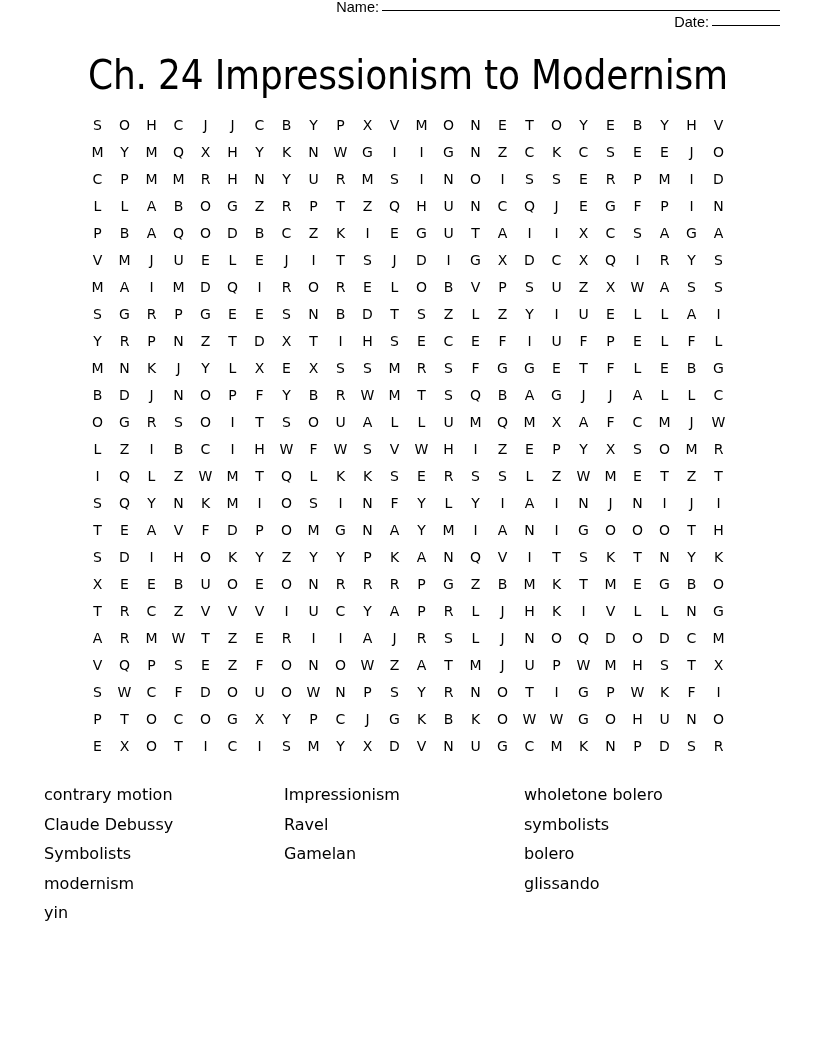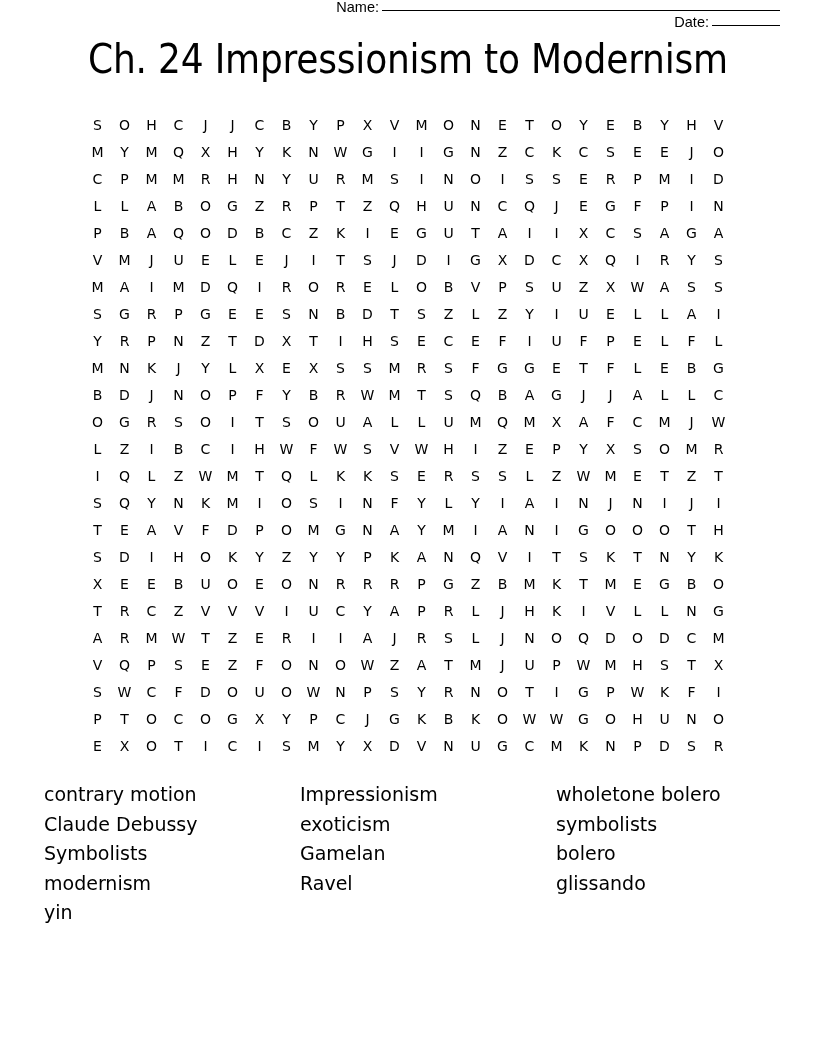--- a/index.html
+++ b/index.html
@@ -45,21 +45,21 @@
     top: -1px;
     margin-left: 3px;
   }
   .rule-name { width: 398px; }
   .rule-date { width: 68px; }
   .spacer-flex { flex: 1 1 auto; }
 
   
   .puzzle-title {
     position: absolute;
-    top: 36px;
+    top: 52px;
     left: 0;
     width: 816px;
     text-align: center;
     font-family: "DejaVu Sans Condensed", "DejaVu Sans", sans-serif;
     font-size: 40px;
     font-weight: 400;
     line-height: 1.15;
     letter-spacing: -0.2px;
     white-space: nowrap;
   }
@@ -82,23 +82,23 @@
     letter-spacing: 0;
   }
 
   
   .word-list {
     position: absolute;
     top: 780px;
     left: 44px;
     width: 740px;
     display: flex;
-    gap: 16px;
+    gap: 0;
     font-family: "DejaVu Sans", sans-serif;
-    font-size: 19px;
+    font-size: 16px;
     line-height: 29.6px;
   }
   .word-col {
     width: 240px;
     flex: 0 0 240px;
   }
   .word-col.col-3 { width: 260px; flex: 0 0 260px; }
   .word-item { white-space: nowrap; }
 </style>
 </head>
@@ -700,23 +700,22 @@
 <div class="word-list">
     <div class="word-col">
       <div class="word-item">contrary motion</div>
       <div class="word-item">Claude Debussy</div>
       <div class="word-item">Symbolists</div>
       <div class="word-item">modernism</div>
       <div class="word-item">yin</div>
     </div>
     <div class="word-col">
       <div class="word-item">Impressionism</div>
-      <div class="word-item">exoticism</div>
+      <div class="word-item">Ravel</div>
       <div class="word-item">Gamelan</div>
-      <div class="word-item">Ravel</div>
     </div>
     <div class="word-col col-3">
       <div class="word-item">wholetone bolero</div>
       <div class="word-item">symbolists</div>
       <div class="word-item">bolero</div>
       <div class="word-item">glissando</div>
     </div>
   </div>
 
 </body></html>

